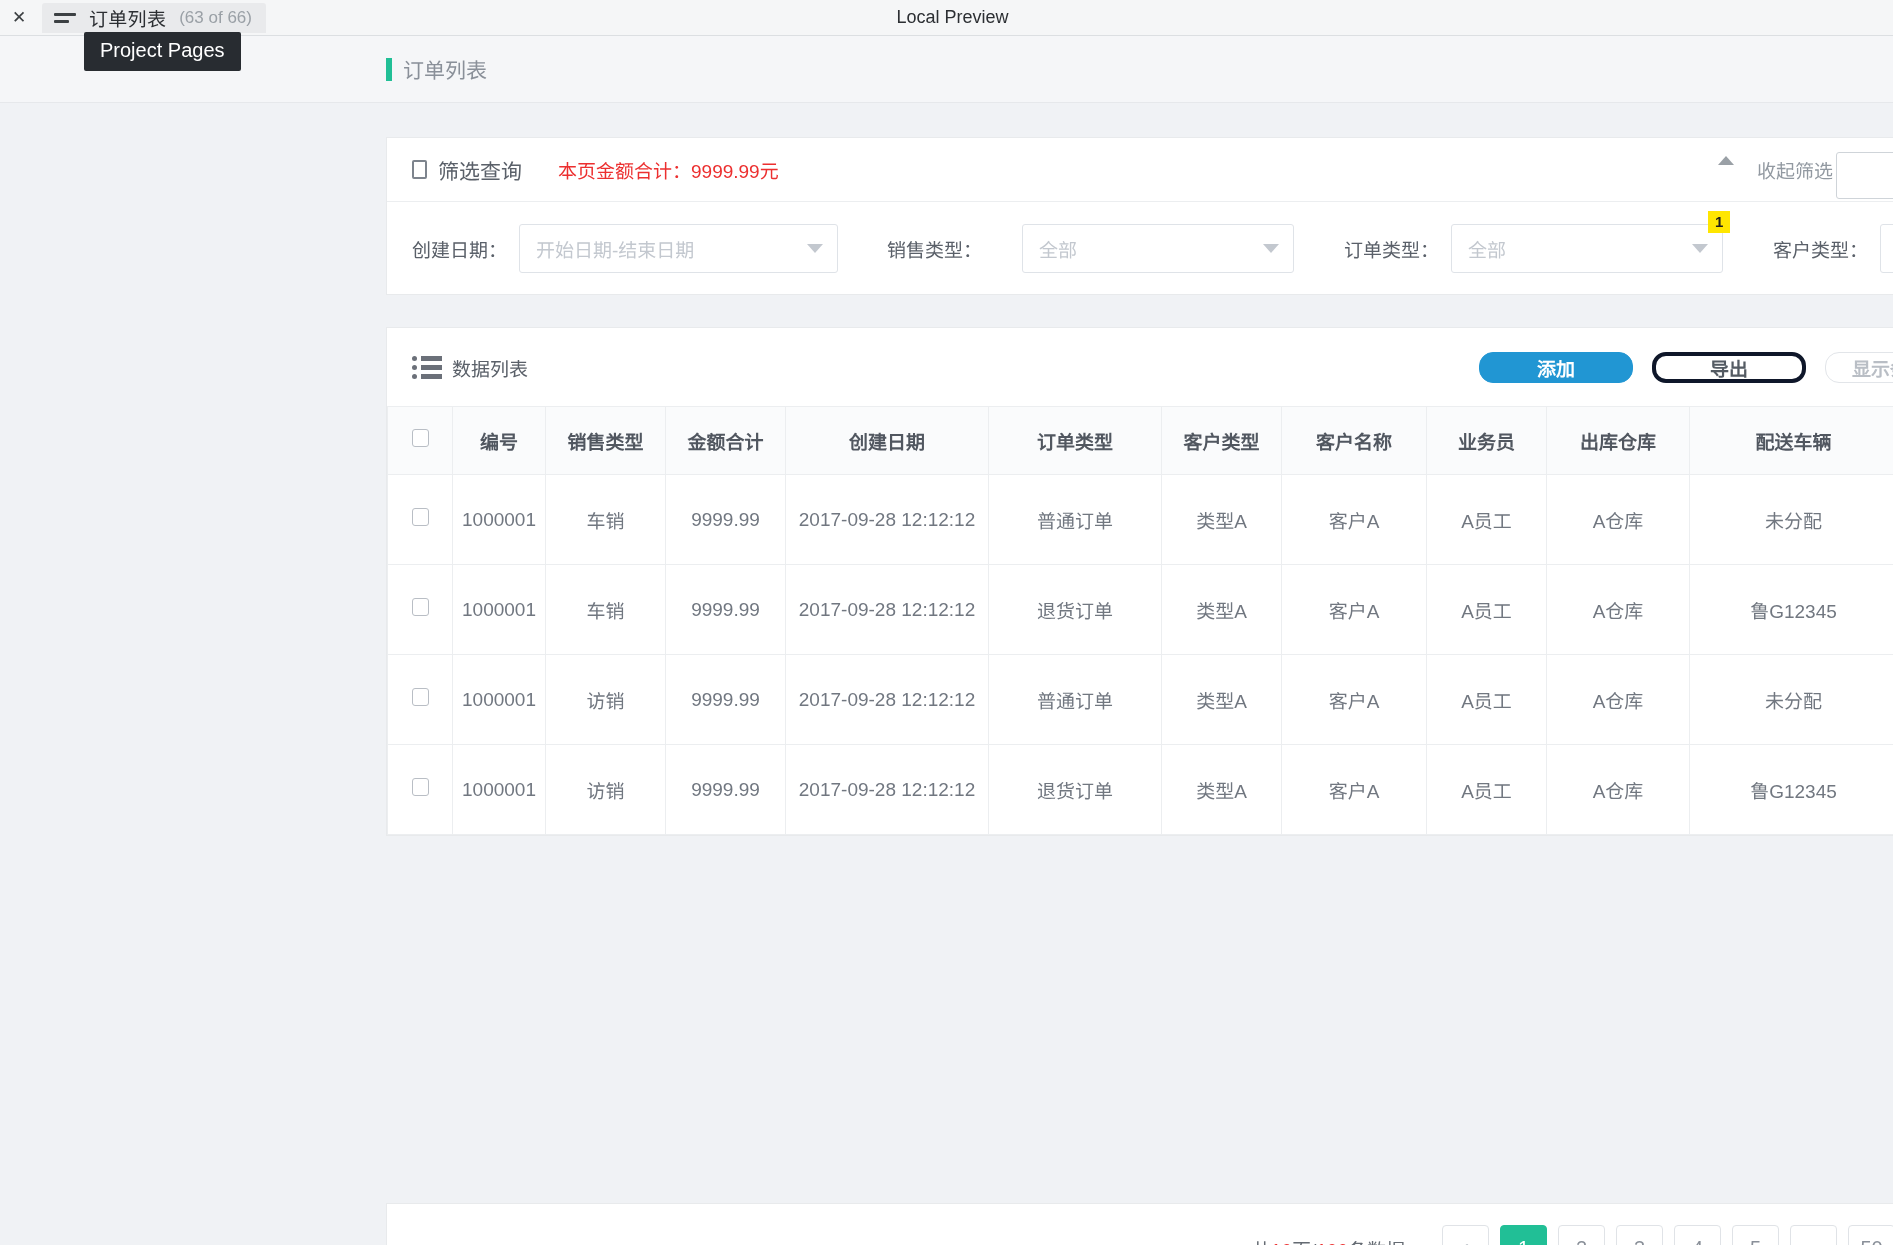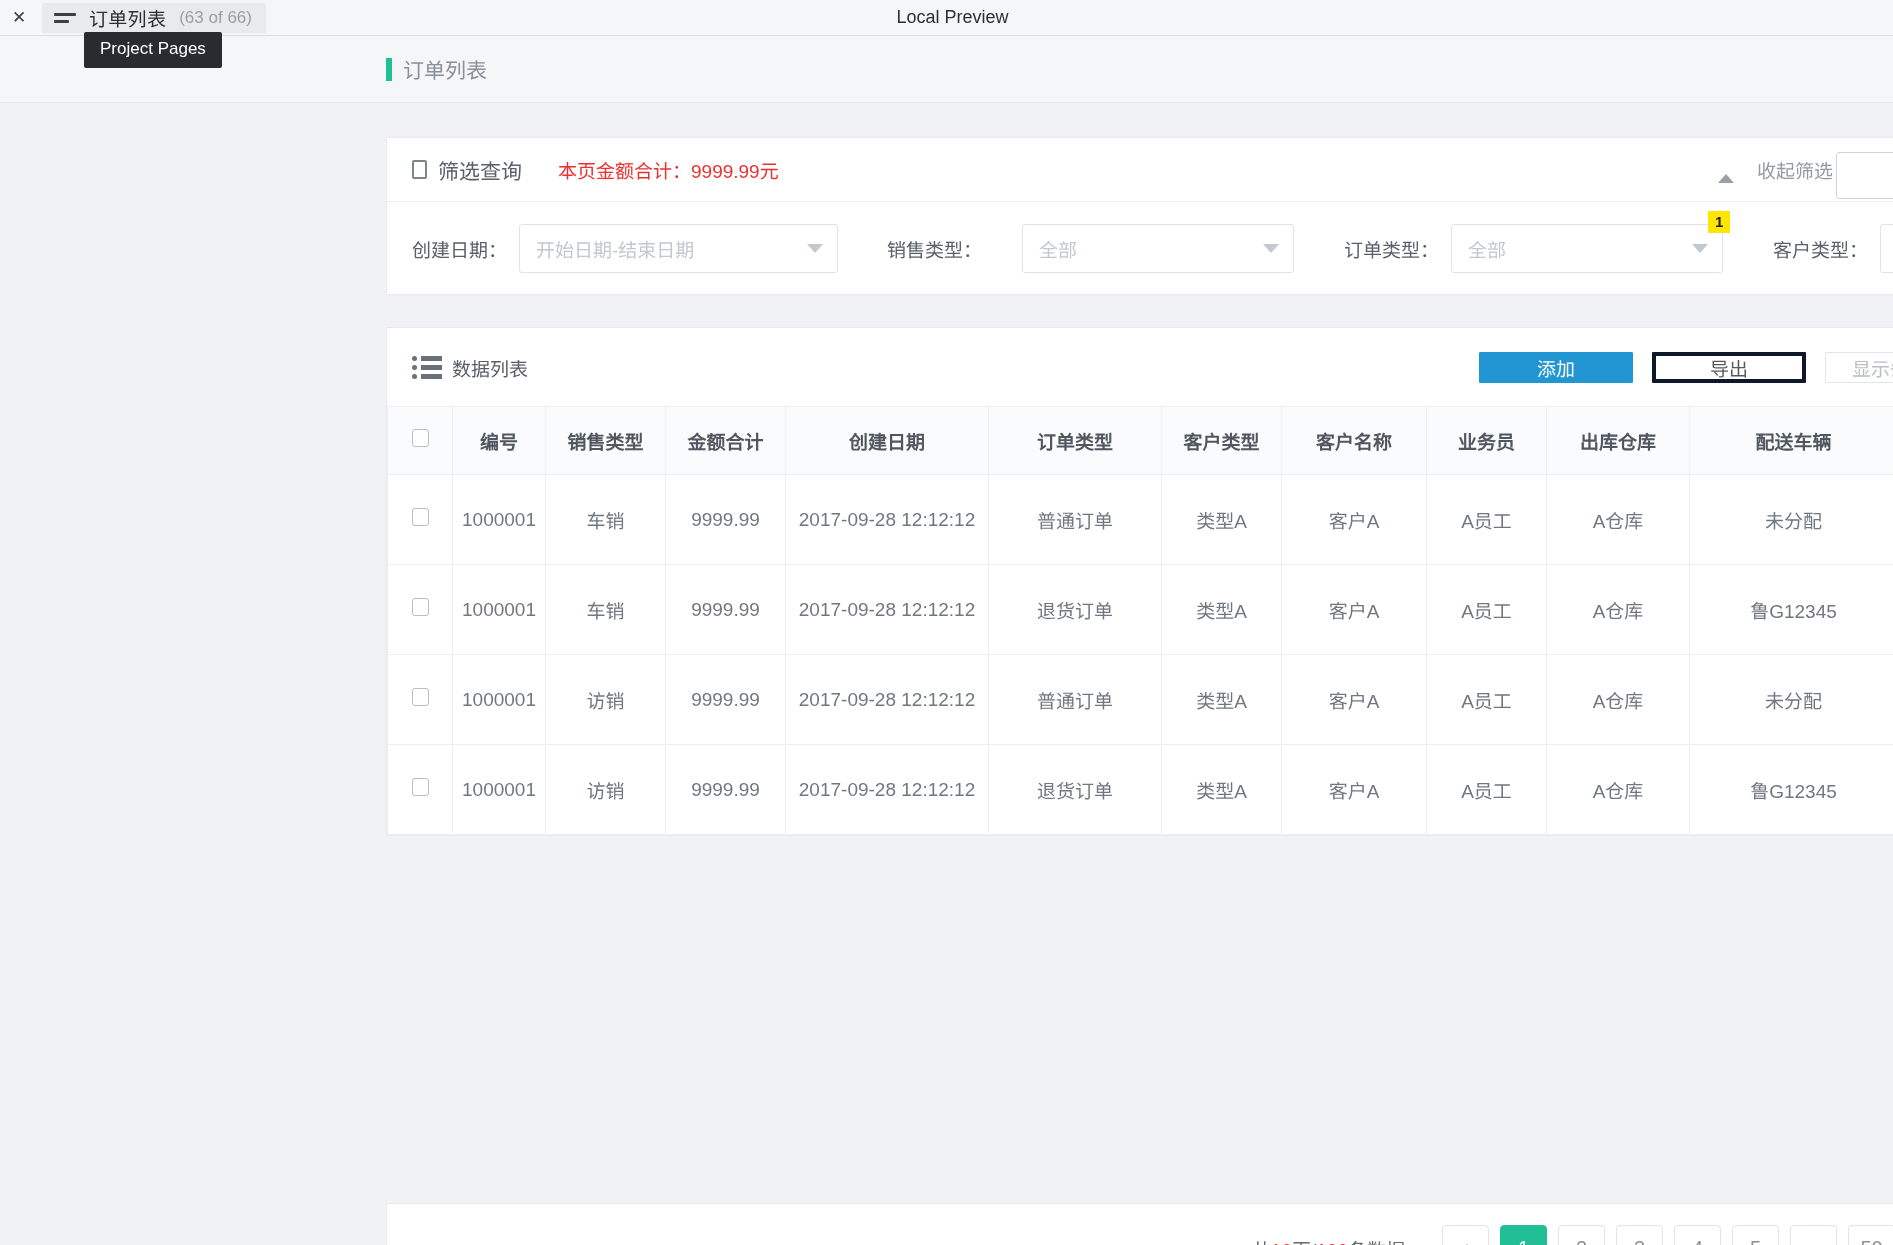--- a/index.html
+++ b/index.html
@@ -71,21 +71,21 @@
     font-size: 18px;
     color: #2c2f33;
     pointer-events: none;
     margin-left: 12px;
   }
   .tooltip {
     position: absolute;
     left: 84px; top: 32px;
     background: #282c31;
     color: #ffffff;
-    font-size: 17px;
+    font-size: 20px;
     padding: 7px 16px 9px;
     border-radius: 2px;
     z-index: 40;
     white-space: nowrap;
   }
 
   
   .page {
     position: relative;
     height: calc(1245px - 36px);
@@ -141,21 +141,21 @@
     margin-right: 36px;
   }
   .filter-total {
     font-size: 19px;
     color: #ec2f2f;
   }
   .collapse-wrap {
     position: absolute;
     right: 62px;
     display: flex;
-    align-items: flex-end;
+    align-items: flex-start;
     gap: 23px;
     cursor: pointer;
   }
   .chev-up {
     width: 0; height: 0;
     border-left: 8px solid transparent;
     border-right: 8px solid transparent;
     border-bottom: 9px solid #9aa0a6;
   }
   .collapse-text {
@@ -264,27 +264,28 @@
   .btn-group {
     position: absolute;
     right: -60px;
     display: flex;
     align-items: center;
     gap: 19px;
   }
   .btn {
     height: 31px;
     min-width: 154px;
-    border-radius: 1px;
+    border-radius: 14px;
     font-size: 19px;
     display: flex;
     align-items: center;
     justify-content: center;
     cursor: pointer;
     padding: 0 14px;
+    font-weight: bold;
   }
   .btn-primary {
     background: #2196d3;
     color: #ffffff;
     border: 1px solid #2196d3;
   }
   .btn-default {
     background: #ffffff;
     color: #545b63;
     border: 4px solid #0f172a;

